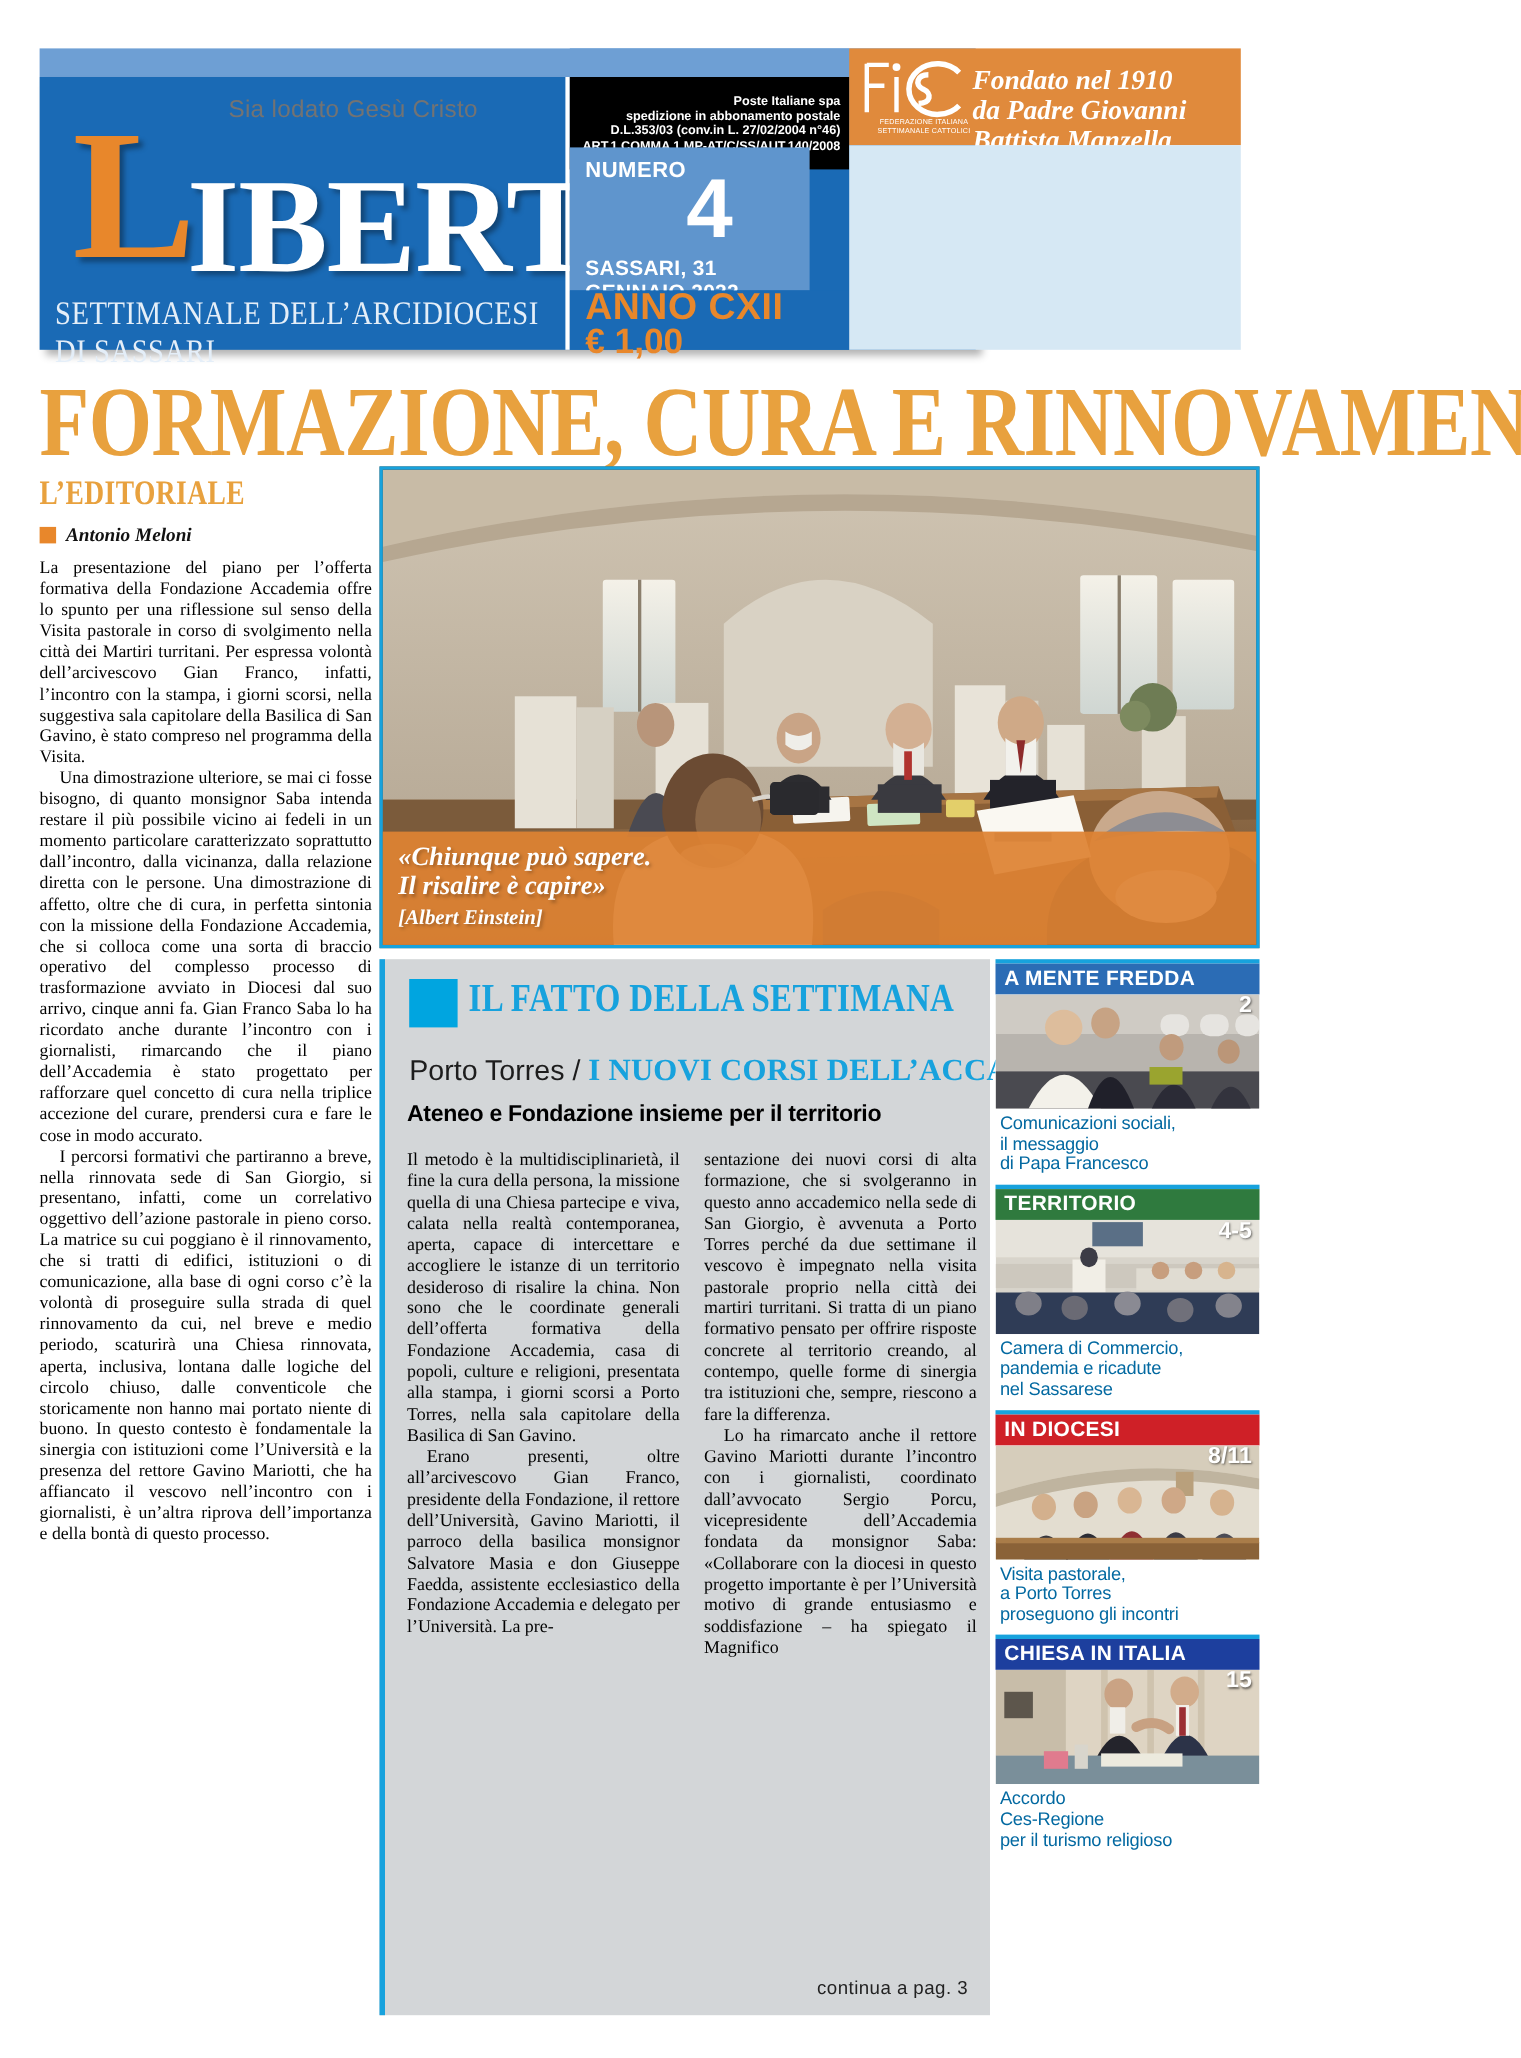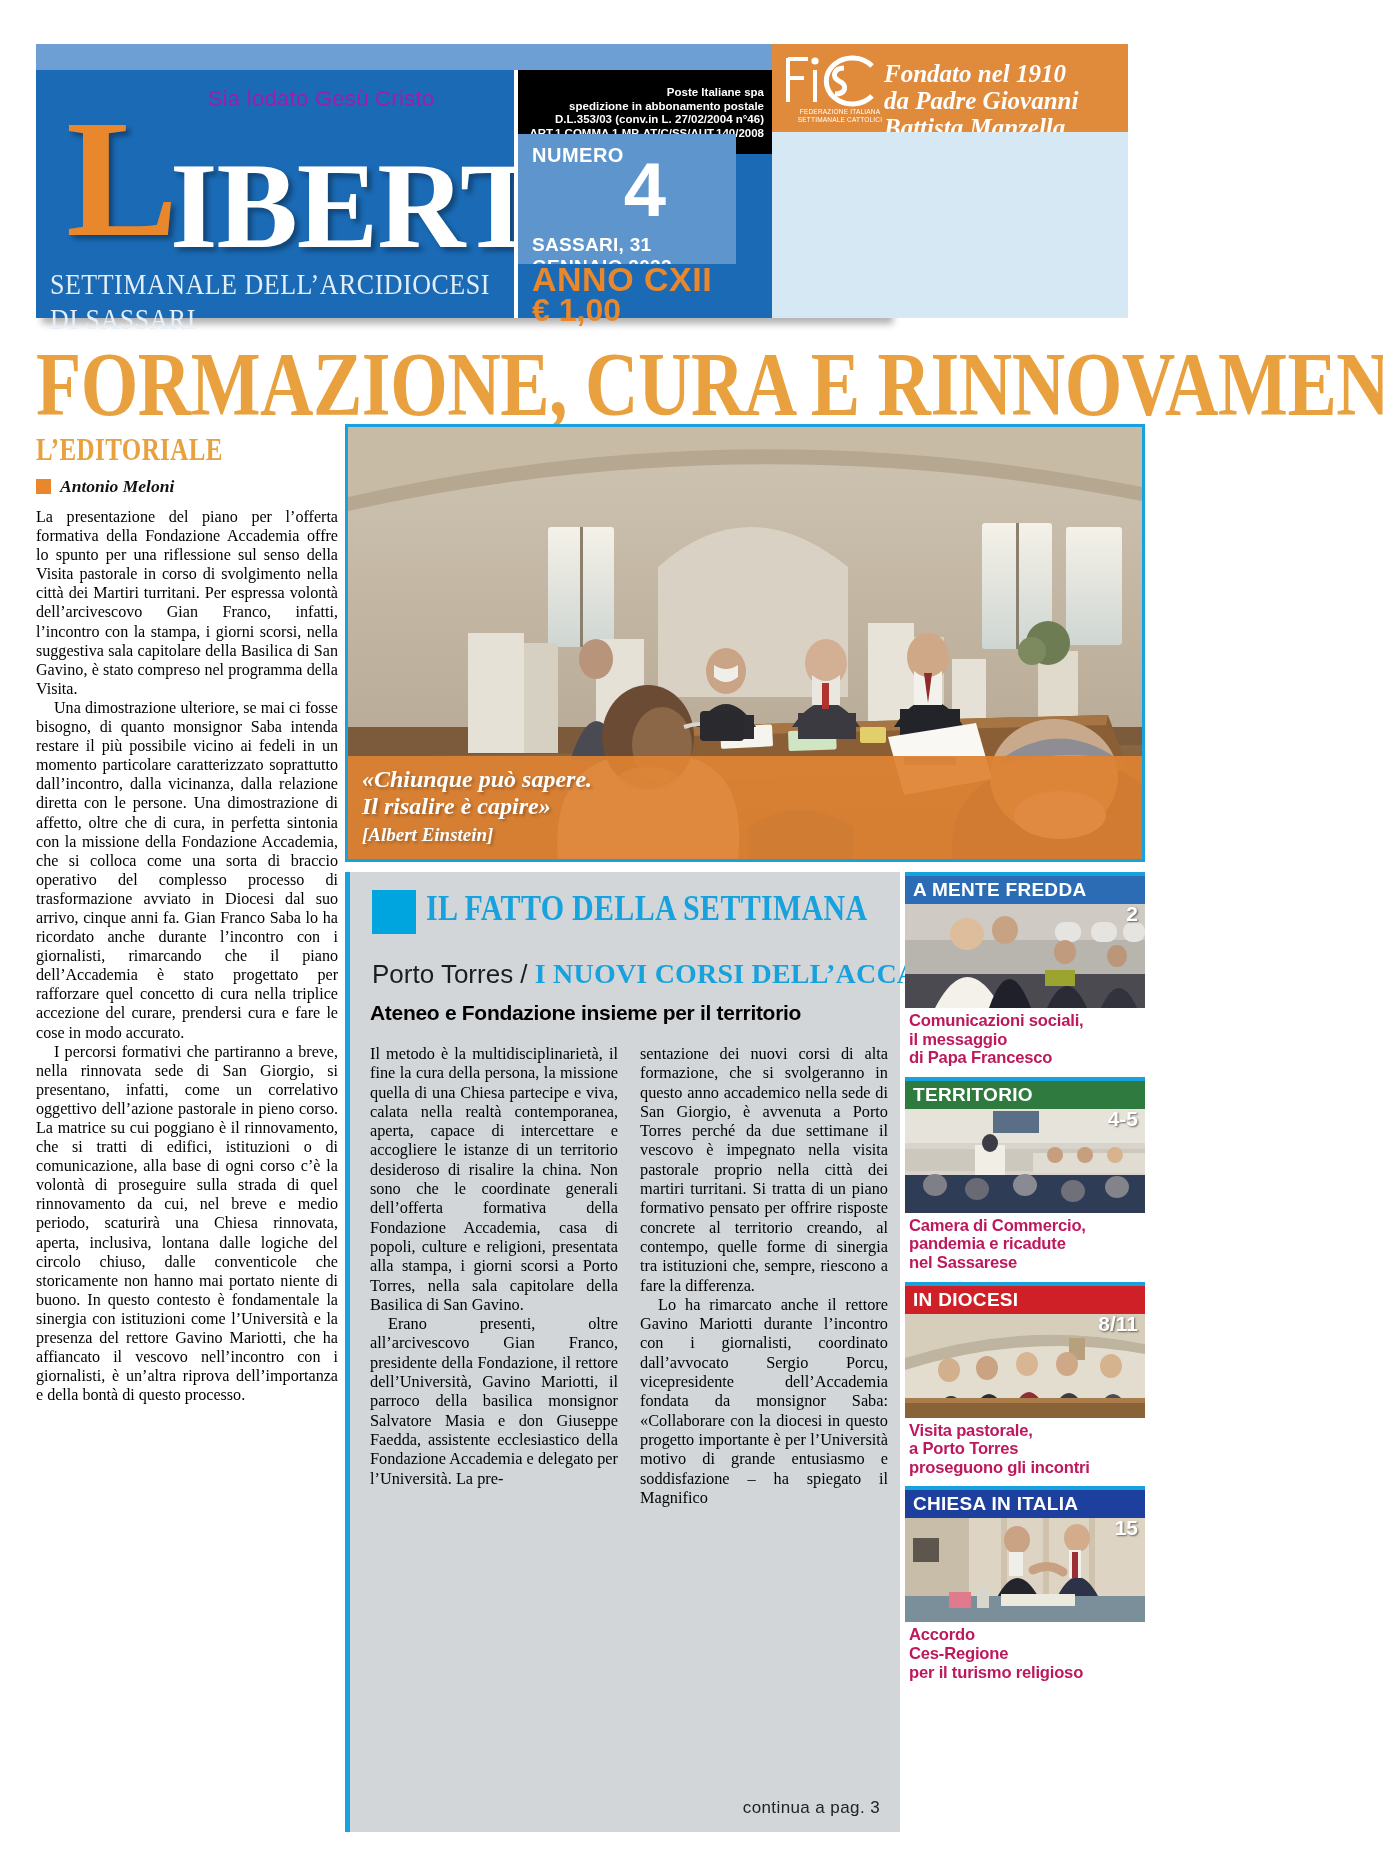--- a/index.html
+++ b/index.html
@@ -11,21 +11,21 @@
   }
   .page{position:relative;width:1383px;height:1871px;background:#fff;}
 
   
   .masthead{position:absolute;left:36px;top:44px;width:1092px;height:274px;}
   .mh-lightband{position:absolute;left:0;top:0;width:851px;height:26px;background:#6e9fd4;}
   .mh-blue{position:absolute;left:0;top:26px;width:851px;height:248px;background:#1a6ab5;
            box-shadow:6px 6px 7px rgba(0,0,0,0.30);}
   .mh-title-zone{position:absolute;left:0;top:0;width:471px;height:274px;}
   .mh-motto{position:absolute;left:120px;top:42px;width:330px;text-align:center;
-    color:#a21caf;font-size:22px;font-family:"Liberation Sans",sans-serif;font-weight:400;letter-spacing:0.3px;}
+    color:#737373;font-size:22px;font-family:"Liberation Sans",sans-serif;font-weight:400;letter-spacing:0.3px;}
   .mh-logo{position:absolute;left:18px;top:56px;width:460px;height:160px;}
   .mh-L{position:absolute;left:12px;top:8px;font-size:168px;line-height:140px;color:#e8872b;
     font-family:"Liberation Serif",serif;font-weight:700;text-shadow:4px 4px 5px rgba(0,0,0,0.35);}
   .mh-rest{position:absolute;left:116px;top:50px;font-size:122px;line-height:112px;color:#ffffff;
     font-family:"Liberation Serif",serif;font-weight:700;letter-spacing:-1px;
     text-shadow:4px 4px 5px rgba(0,0,0,0.35);}
   .mh-sub{position:absolute;left:14px;top:224px;font-size:26px;color:#e4eef8;
     font-family:"Liberation Serif",serif;font-weight:400;letter-spacing:0.5px;
     transform:scaleY(1.15);transform-origin:left top;}
 
@@ -116,22 +116,22 @@
   
   .sidebar{position:absolute;left:905px;top:872px;width:240px;}
   .sb-box{position:relative;width:240px;margin-bottom:3px;background:#fff;}
   .sb-bar{position:relative;height:28px;display:flex;align-items:center;
     padding:0 8px;box-sizing:border-box;}
   .sb-bar .lbl{font-family:"Liberation Sans",sans-serif;font-weight:700;font-size:19px;
     color:#ffffff;letter-spacing:0.3px;}
   .sb-bar .pg{position:absolute;right:7px;bottom:-22px;font-family:"Liberation Sans",sans-serif;
     font-weight:700;font-size:21px;color:#ffffff;text-shadow:1px 1px 2px rgba(0,0,0,0.55);z-index:4;}
   .sb-photo{position:relative;width:240px;height:104px;overflow:hidden;}
-  .sb-cap{font-family:"Liberation Sans",sans-serif;font-weight:700;font-size:16.6px;
-    line-height:18.6px;color:#be185d;padding:4px 4px 6px 4px;letter-spacing:-0.2px;}
+  .sb-cap{font-family:"Liberation Sans",sans-serif;font-weight:400;font-size:16.6px;
+    line-height:18.6px;color:#0369a1;padding:4px 4px 6px 4px;letter-spacing:-0.2px;}
   .sb-cap div{white-space:nowrap;}
   .topline{height:4px;background:#17a2dd;}
 </style>
 </head>
 <body>
 
 <div class="page">
 
   <div class="masthead">
     <div class="mh-lightband"></div>

